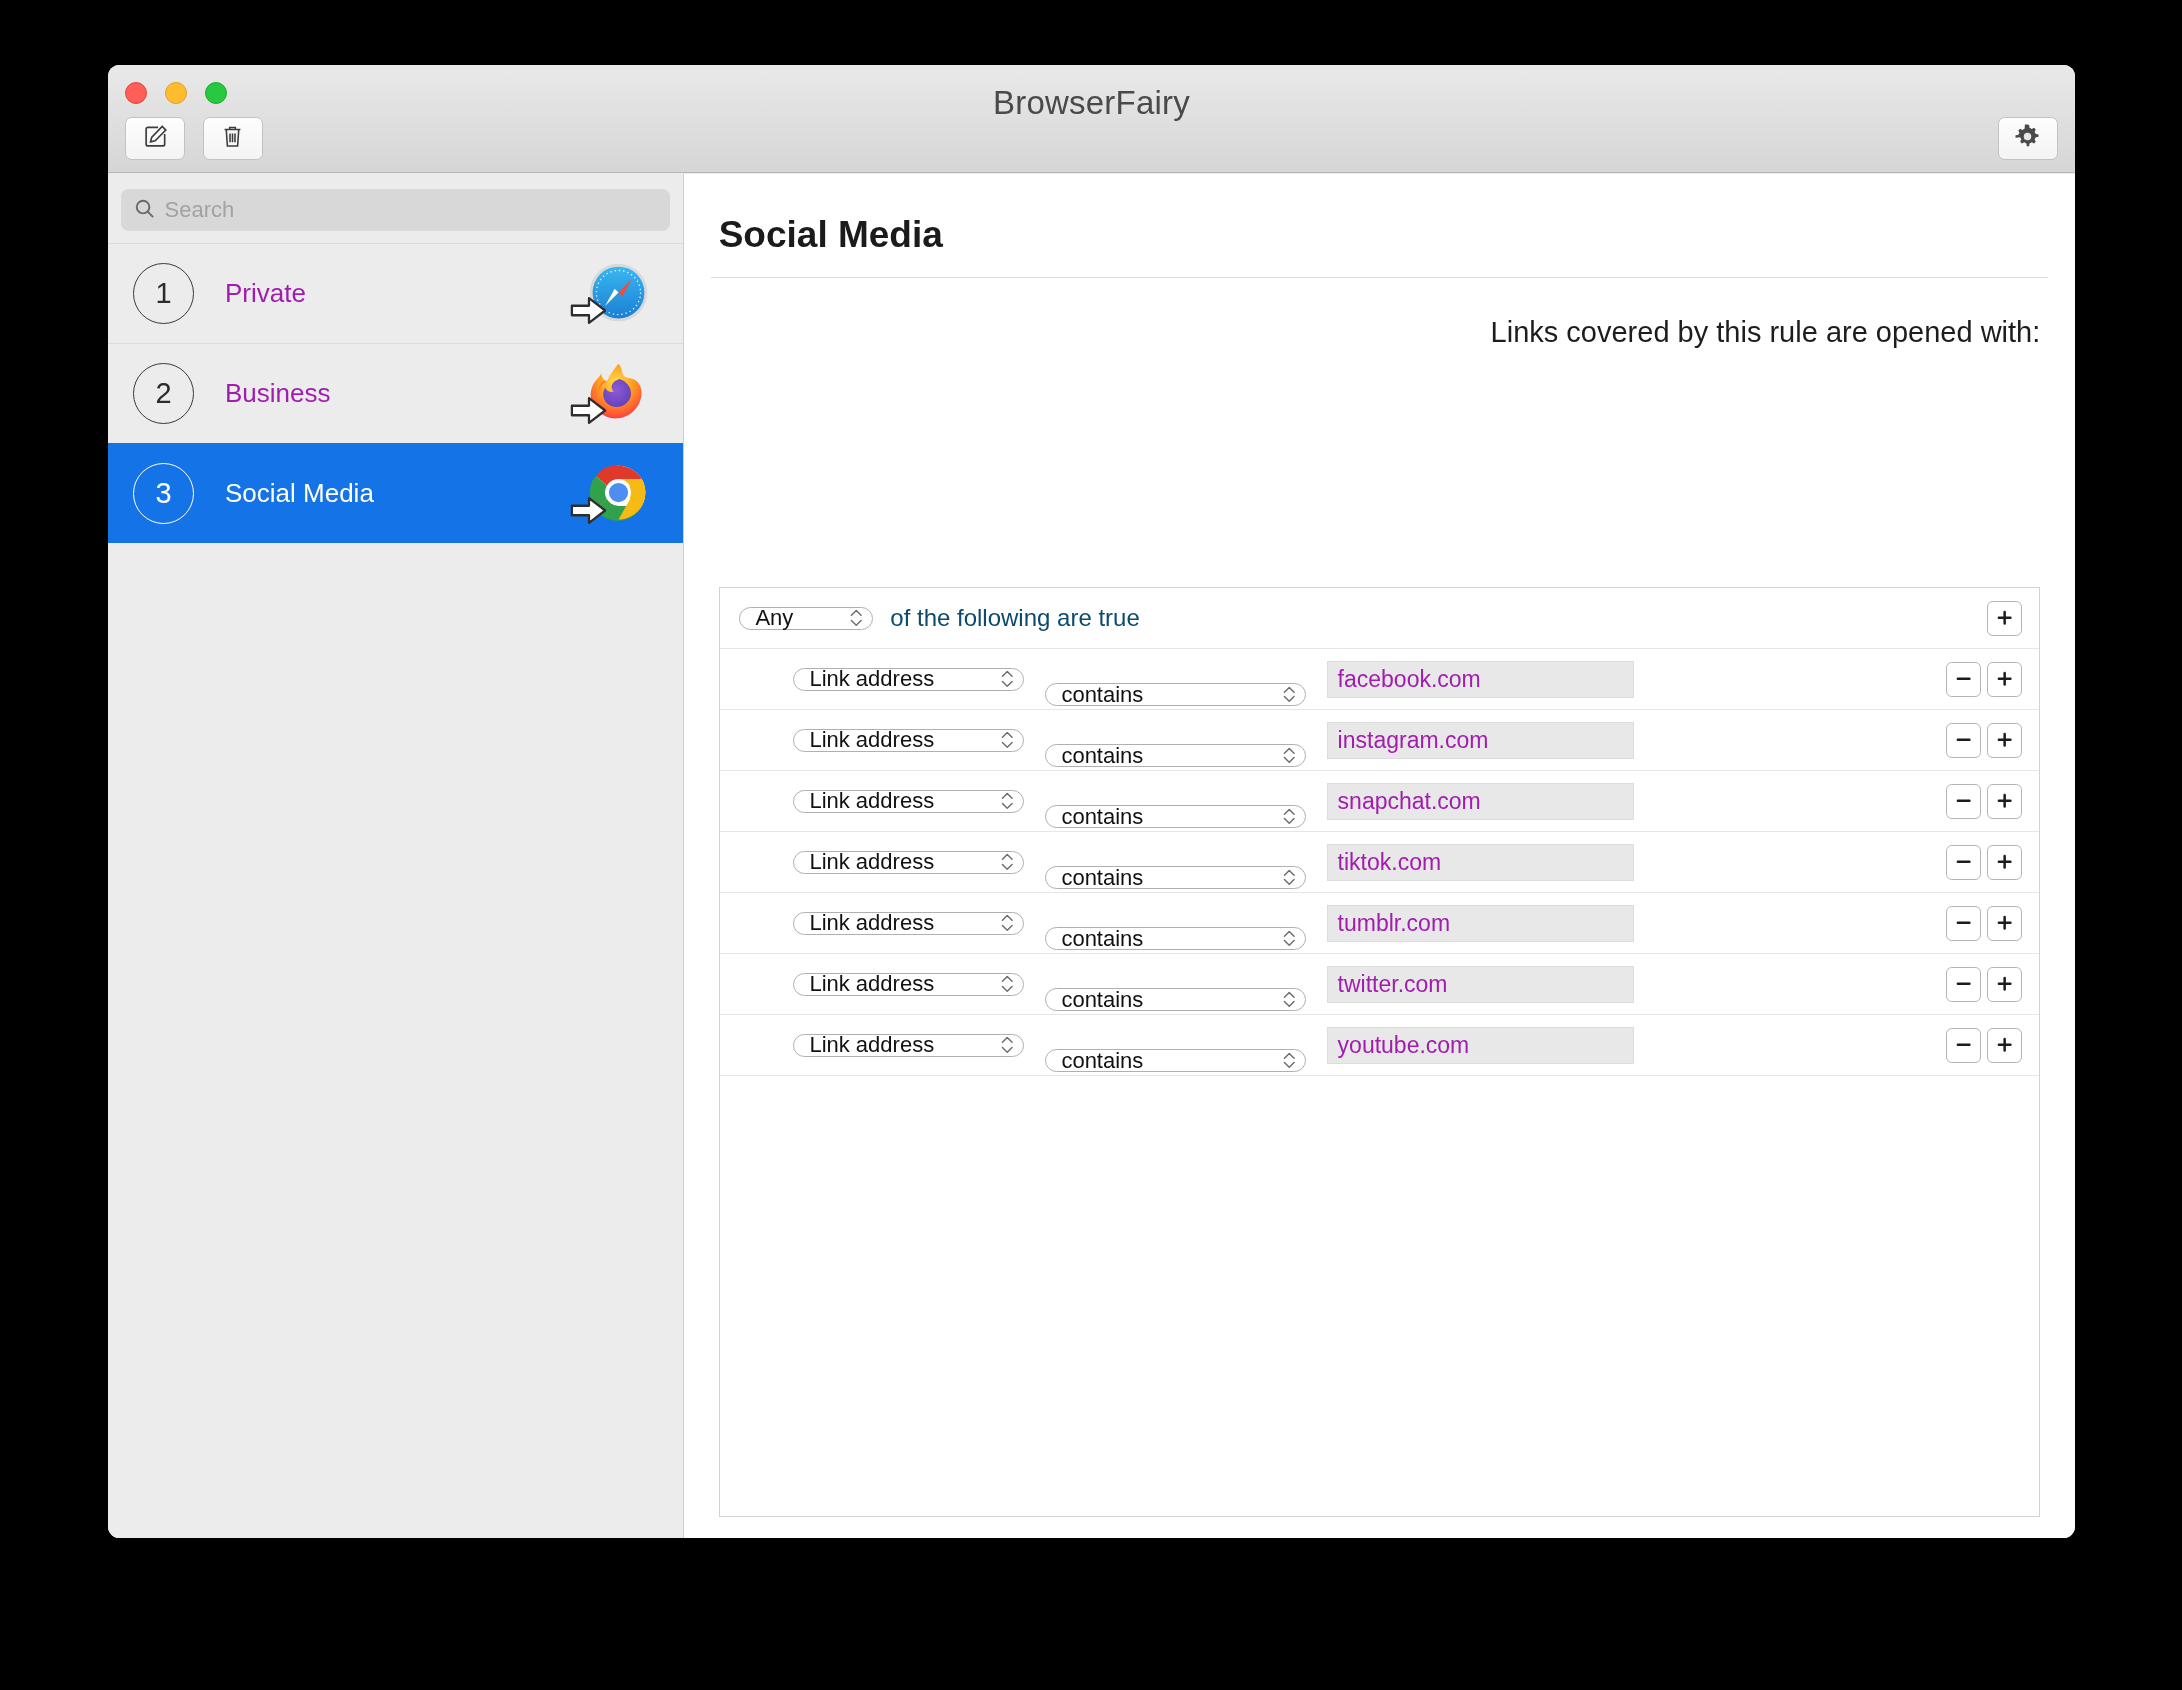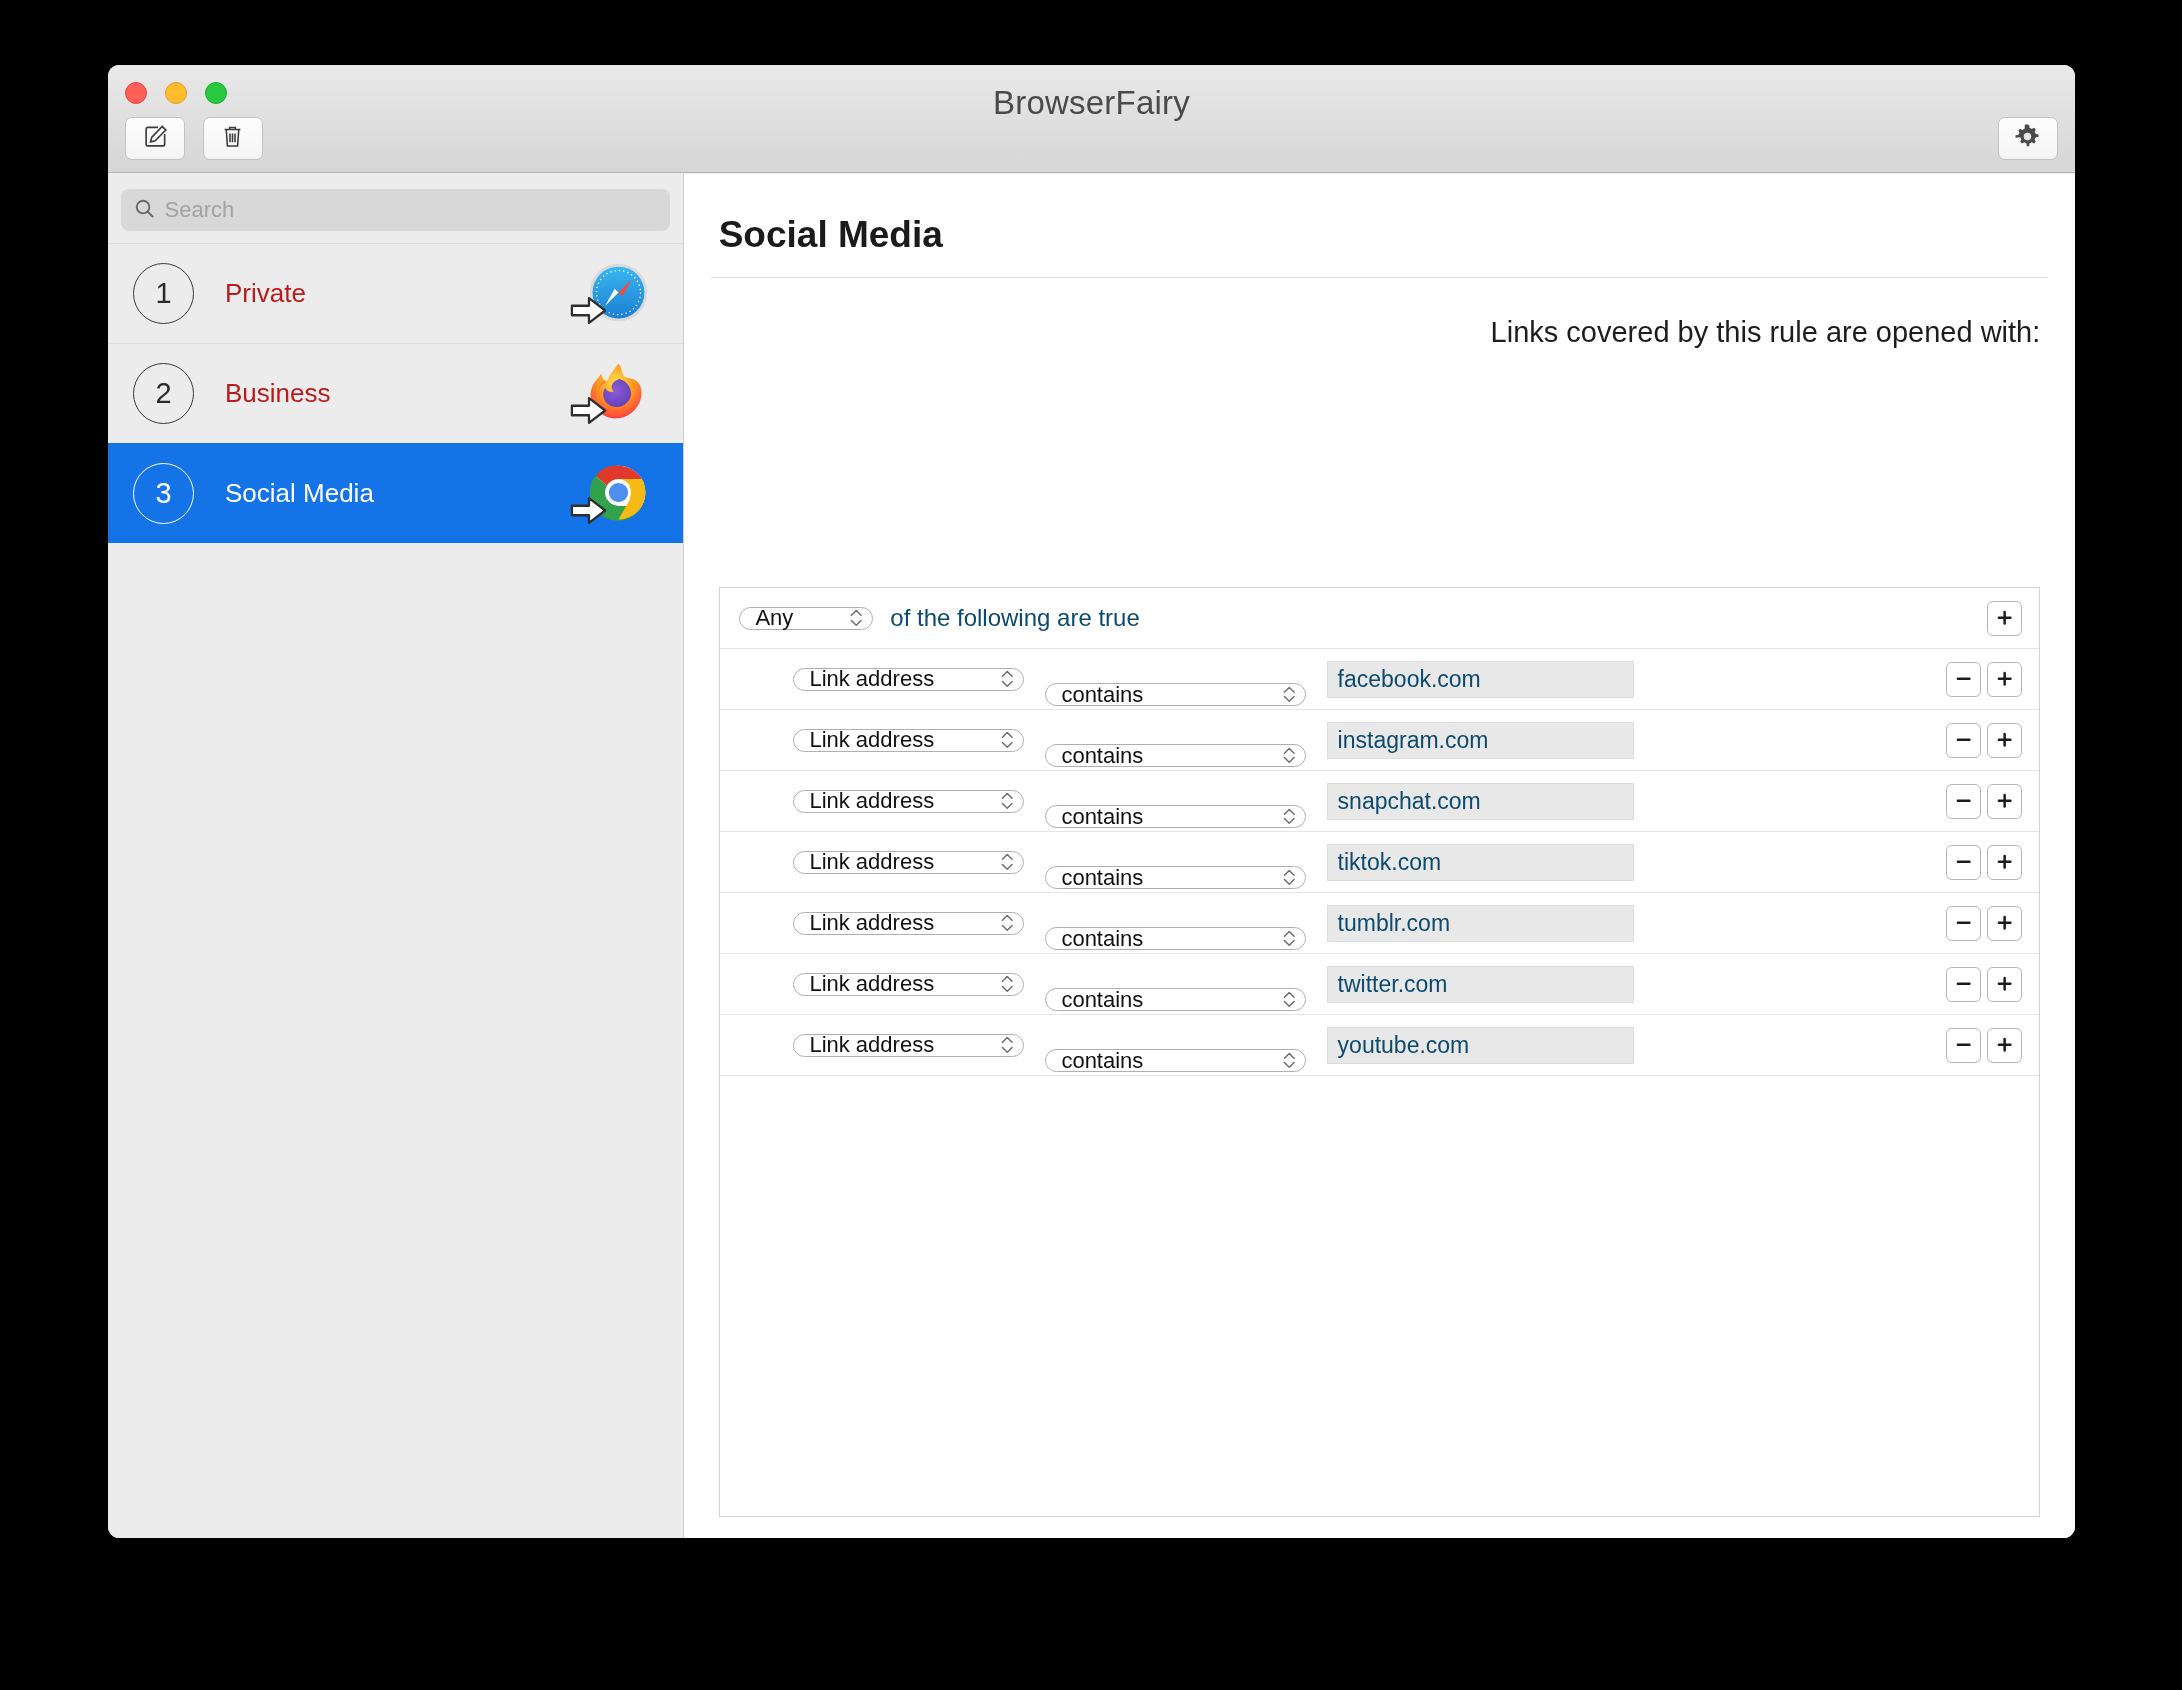--- a/index.html
+++ b/index.html
@@ -137,21 +137,21 @@
     color: #2b2b2b;
     flex: none;
   }
   .sb-item.selected .sb-badge {
     border-color: #ffffff;
     color: #ffffff;
   }
   .sb-label {
     margin-left: 31px;
     font-size: 26px;
-    color: #b91c1c;
+    color: #a21caf;
     flex: 1;
   }
   .sb-item.selected .sb-label { color: #ffffff; }
   .sb-icon {
     position: relative;
     width: 71px; height: 71px;
     margin-right: 29px;
     flex: none;
   }
   .sb-icon svg { display: block; }
@@ -269,21 +269,21 @@
   .popup.any   { width: 134px; }
   .popup.field { width: 231px; margin-right: 21px; }
   .popup.op    { width: 261px; margin-right: 21px; margin-top: 31px; }
 
   .value-input {
     width: 307px;
     height: 37px;
     background: #e8e8e8;
     border: 1px solid #dcdcdc;
     font-size: 23px;
-    color: #0c4a6e;
+    color: #a21caf;
     padding: 0 9.6px;
     display: flex;
     align-items: center;
     flex: none;
   }
 
   .row-tail {
     margin-left: auto;
     display: flex;
     gap: 5.8px;

